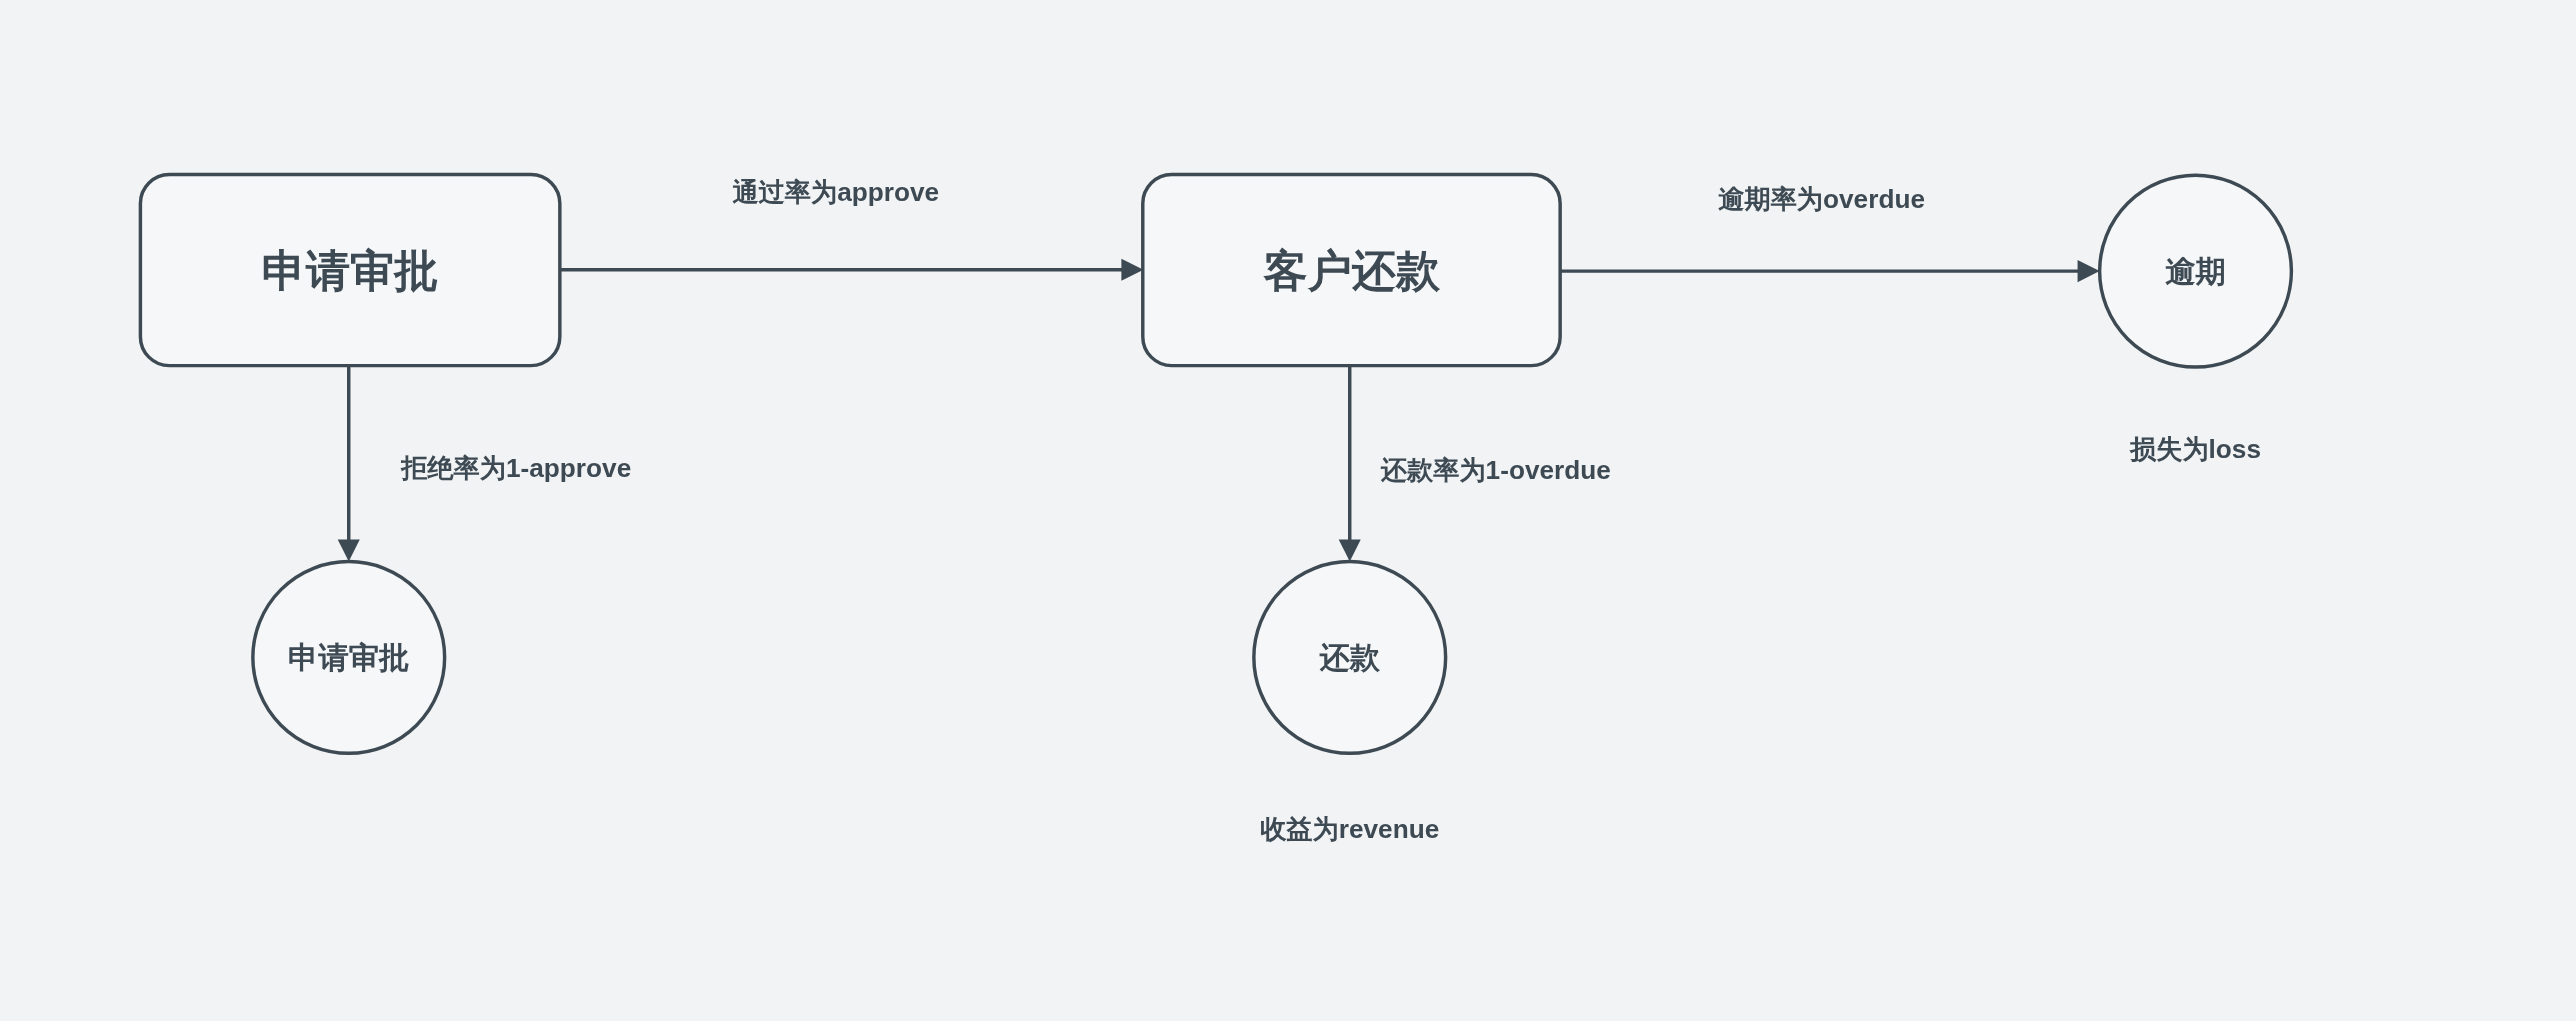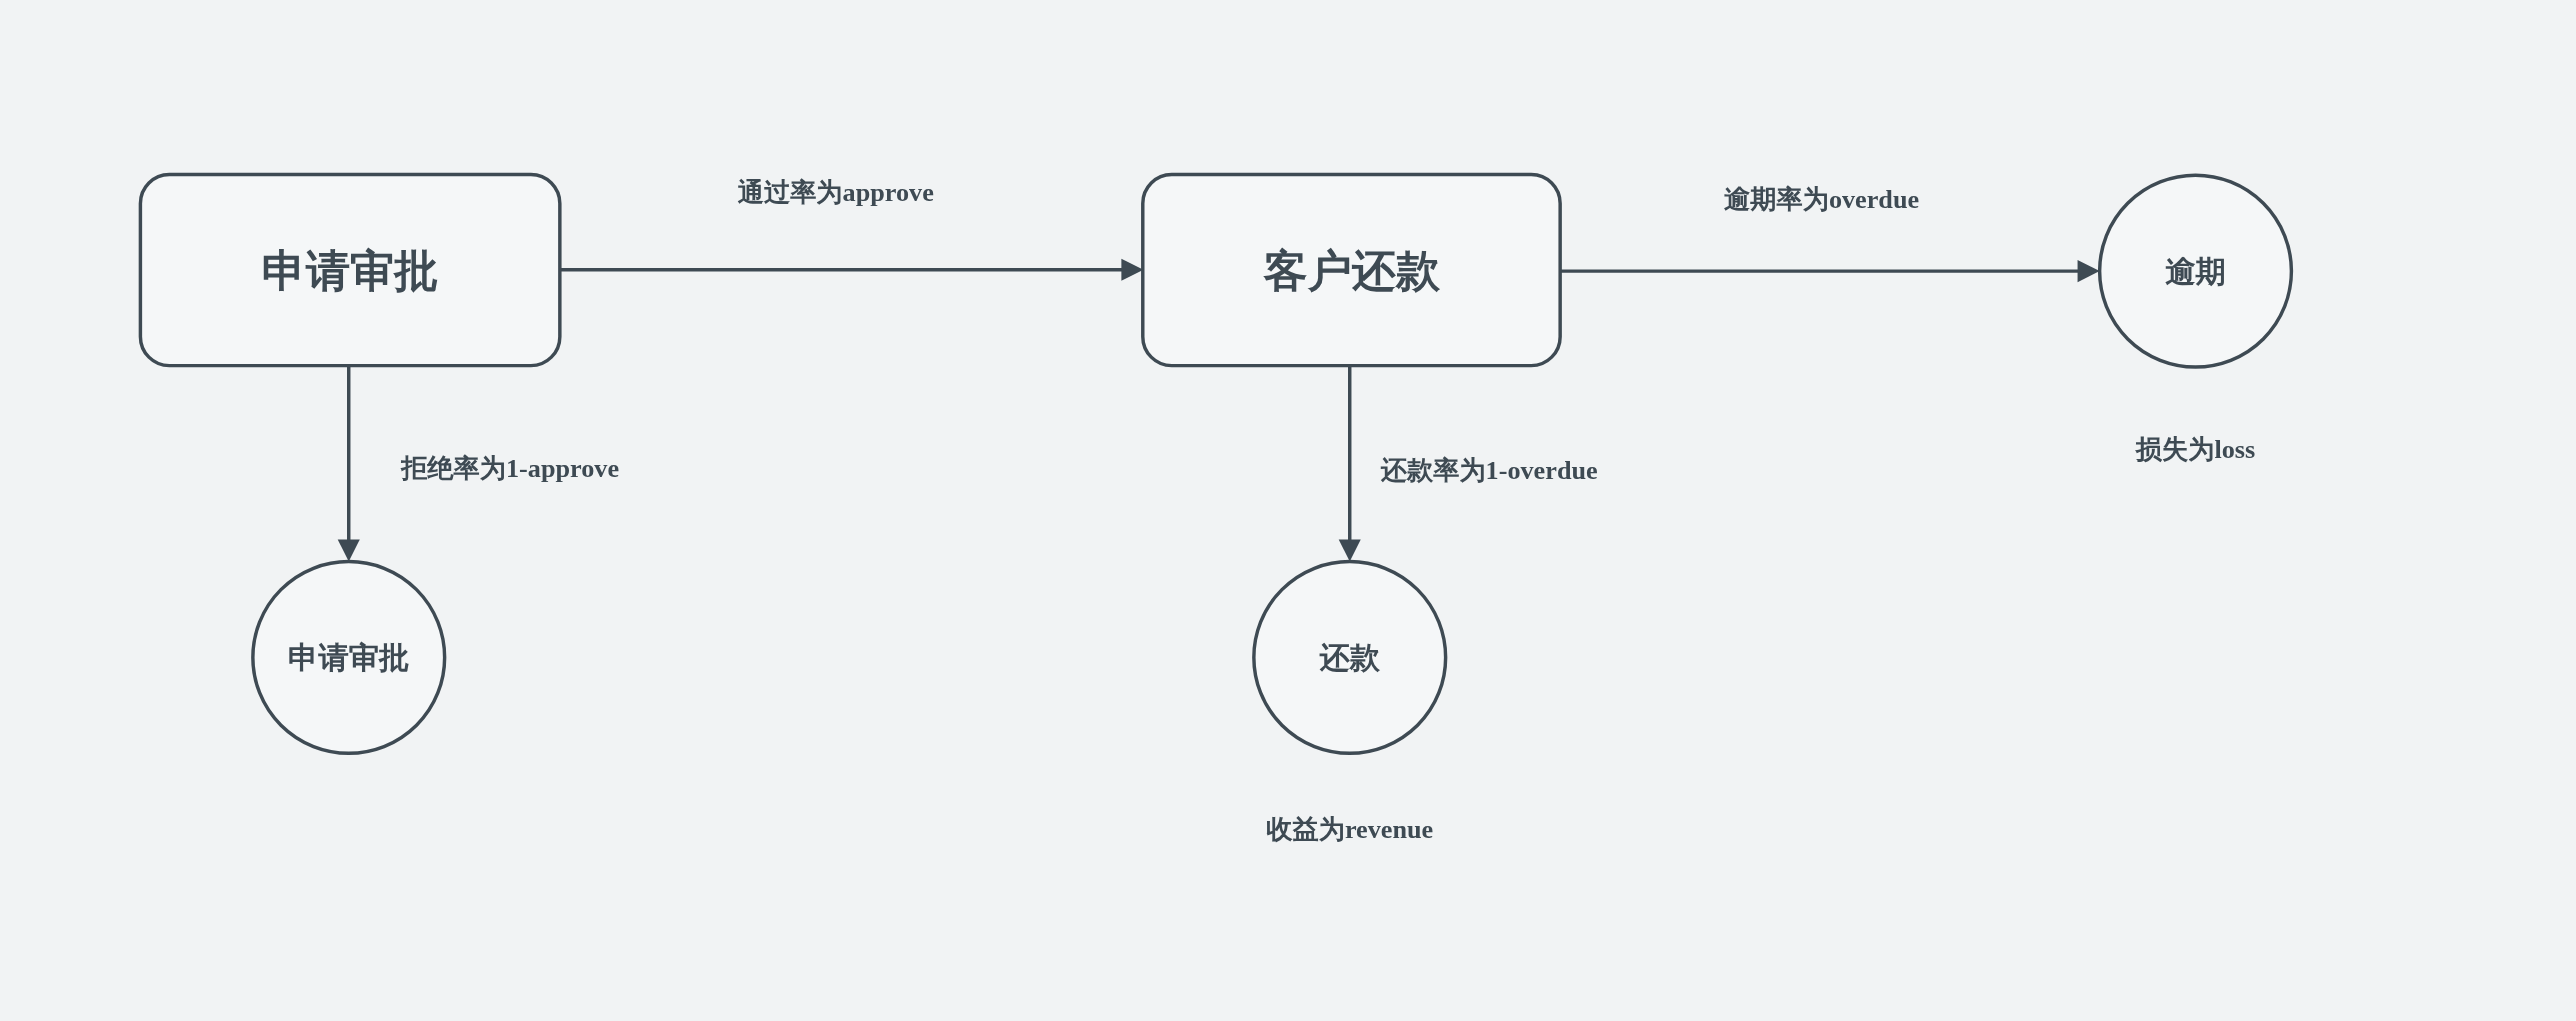--- a/index.html
+++ b/index.html
@@ -7,21 +7,21 @@
     --node-fill:#f5f7f8;
     --stroke:#3e4a53;
     --text:#3e4a53;
   }
   html,body{margin:0;padding:0;}
   body{
     background:var(--background);
     width:100%;height:100vh;overflow:hidden;
     font-family:"Liberation Sans",sans-serif;
   }
-  .canvas{width:100%;height:100%;font-family:Liberation Serif, serif;}
+  .canvas{width:100%;height:100%;}
   svg{display:block;width:100%;height:100%;}
   .node-shape{fill:var(--node-fill);stroke:var(--stroke);stroke-width:5;}
   .edge-line{stroke:var(--stroke);stroke-width:5;fill:none;}
   .arrow-head{fill:var(--stroke);stroke:none;}
   .node-label{fill:var(--text);font-weight:bold;text-anchor:middle;}
   .rect-label{font-size:64px;}
   .circle-label{font-size:44px;}
   .edge-label{fill:var(--text);font-weight:bold;font-size:38px;}
   .edge-label.centered{text-anchor:middle;}
   .annotation{fill:var(--text);font-weight:bold;font-size:38px;text-anchor:middle;}

